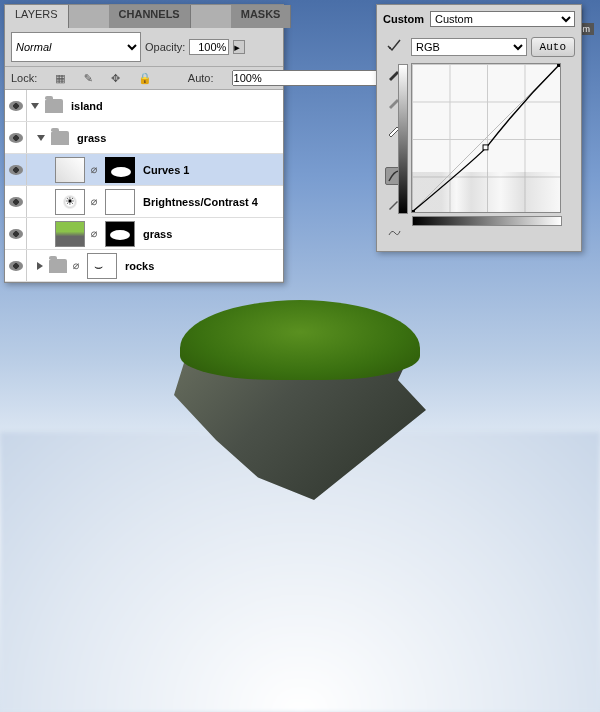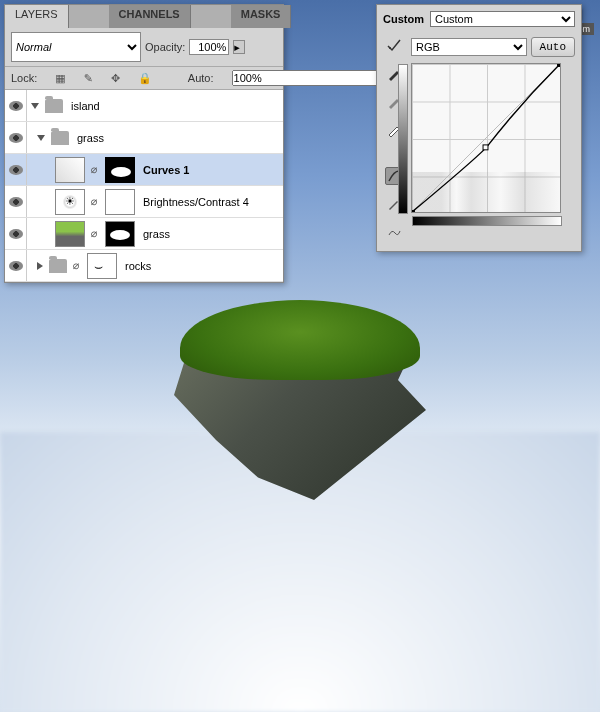--- a/index.html
+++ b/index.html
@@ -42,21 +42,21 @@
 .thumb.grass-t { background: linear-gradient(to bottom, #8bc34a 40%, #666 60%); }
 .mask { width: 30px; height: 26px; border: 1px solid #888; background: #000; margin-left: 2px; }
 .mask.white { background: #fff; }
 .mask.rocks { background: #fff; position: relative; }
 .mask.rocks:after { content: '⌣'; position: absolute; left: 6px; top: 4px; font-size: 14px; }
 .mask.grass-m { background: #000; position: relative; }
 .mask.grass-m:after { content: ''; position: absolute; left: 4px; top: 8px; width: 20px; height: 10px; background: #fff; border-radius: 50%; }
 .link-icon { width: 10px; color: #555; text-align: center; }
 .layer-name { margin-left: 4px; font-weight: bold; }
 .layer-row.selected .layer-name { font-weight: bold; }
-.layer-row:not(.selected) .layer-name { font-weight: normal; }
+.layer-row:not(.selected) .layer-name { font-weight: bold; }
 .arrow-btn { width: 12px; height: 14px; background: #ccc; border: 1px solid #888; }
 
 
 .adj-panel { top: 4px; left: 376px; width: 206px; }
 .adj-header { display: flex; align-items: center; padding: 6px; gap: 6px; }
 .adj-body { display: flex; padding: 4px 6px 10px 6px; gap: 6px; }
 .tool-col { display: flex; flex-direction: column; gap: 10px; width: 22px; align-items: center; }
 .tool-icon { width: 18px; height: 18px; display: flex; align-items: center; justify-content: center; color: #444; cursor: pointer; }
 .tool-icon.active { background: #999; border: 1px solid #666; border-radius: 2px; }
 .curve-area { flex: 1; }

